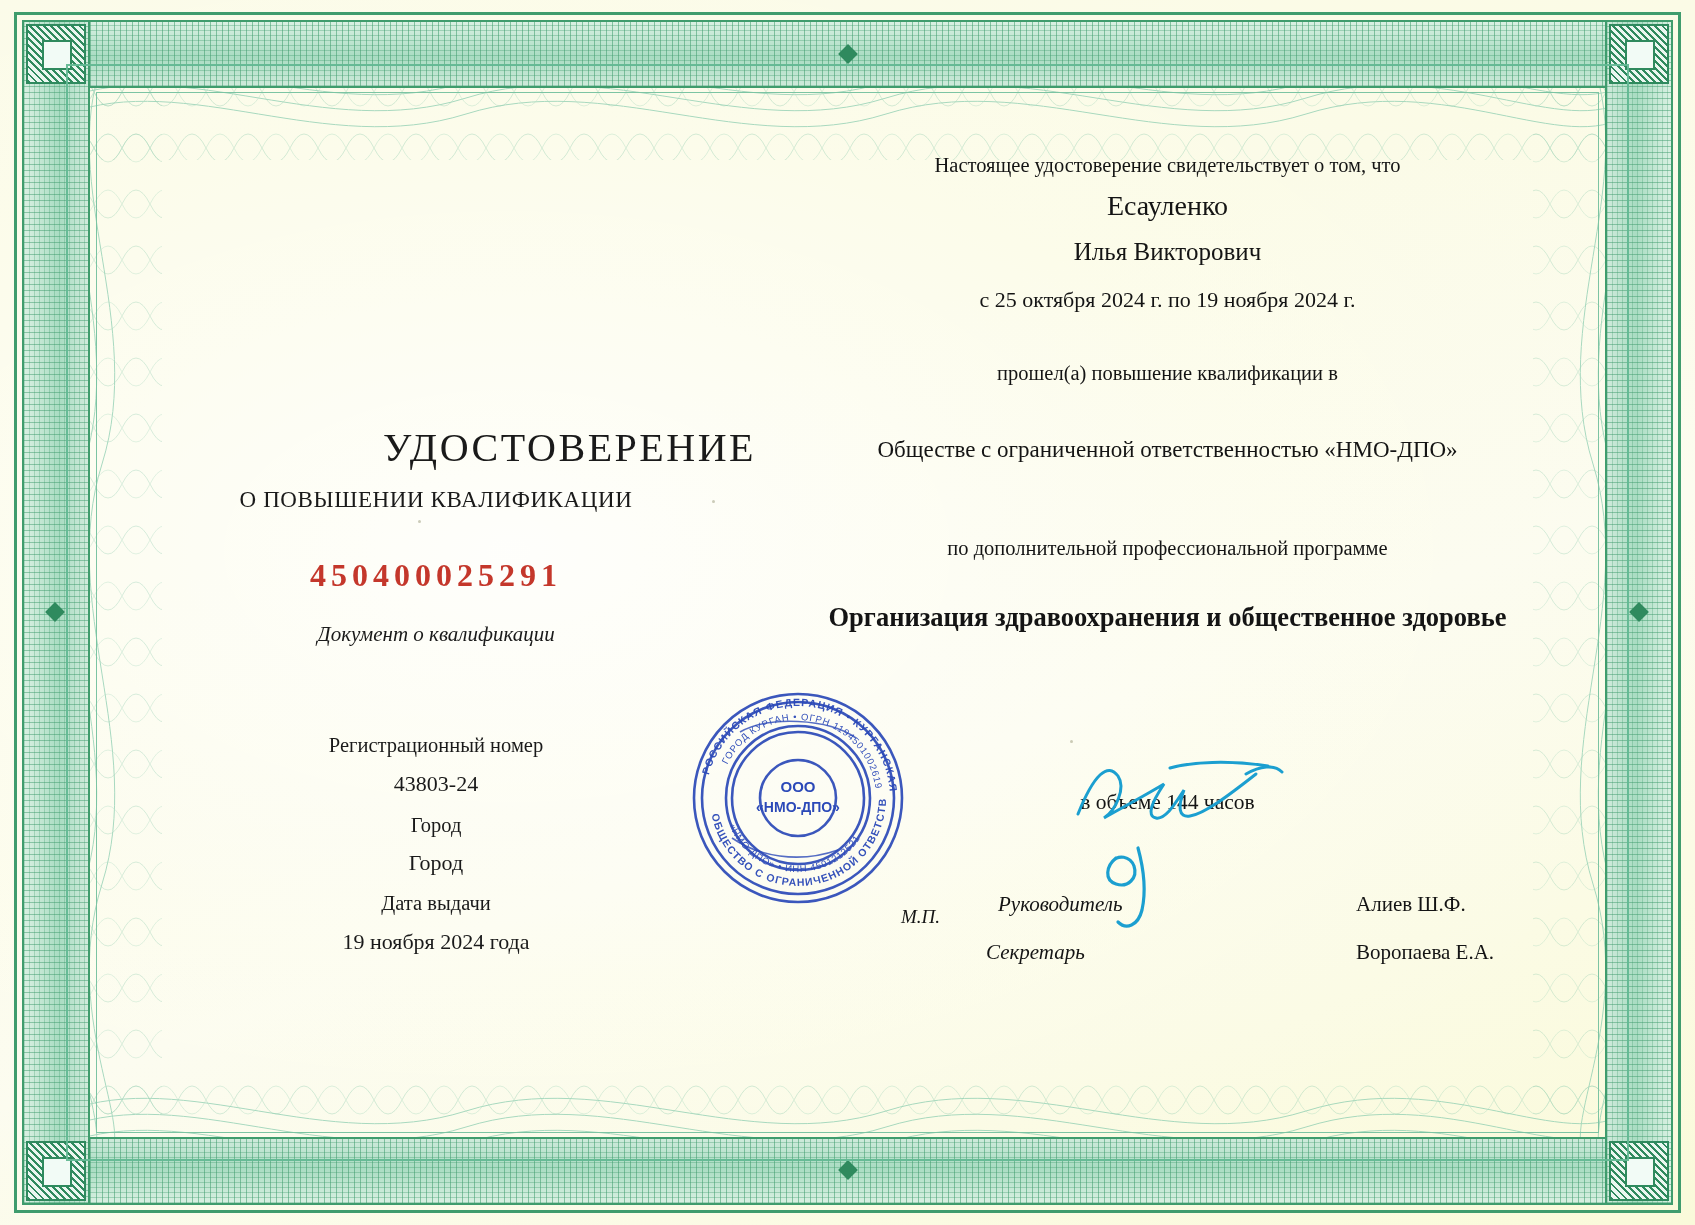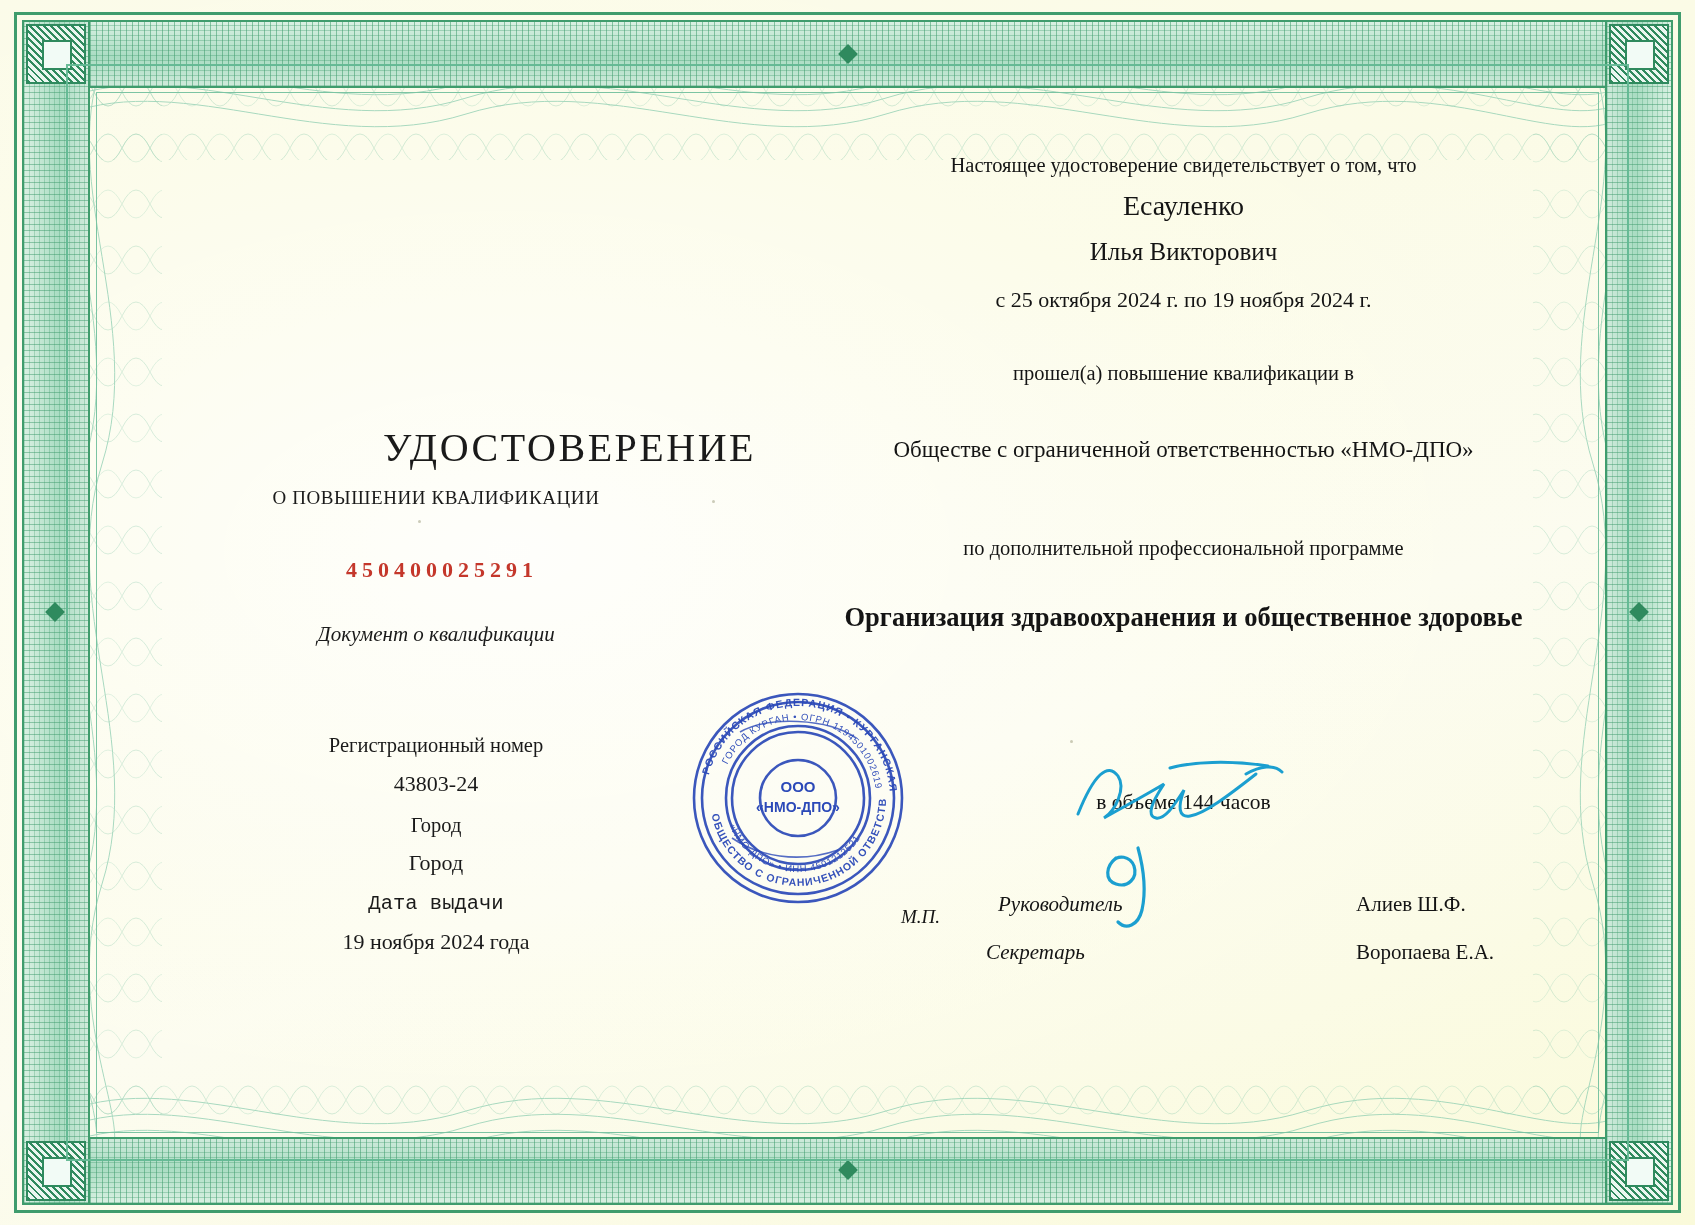--- a/index.html
+++ b/index.html
@@ -177,28 +177,28 @@
     width: 640px;
     font-size: 40px;
     letter-spacing: 2.5px;
     font-weight: 400;
     text-align: right;
   }
   .title-sub {
     position: absolute;
     left: 0; top: 395px;
     width: 640px;
-    font-size: 19px;
+    font-size: 23px;
     letter-spacing: 0.6px;
   }
   .serial {
     position: absolute;
-    left: 6px; top: 465px;
-    width: 640px;
-    font-size: 22px;
+    left: 0; top: 465px;
+    width: 640px;
+    font-size: 32px;
     letter-spacing: 5px;
     color: #c4372b;
     font-family: "Liberation Serif", serif;
     font-weight: 600;
   }
   .doc-kind {
     position: absolute;
     left: 0; top: 530px;
     width: 640px;
     font-size: 21px;
@@ -226,42 +226,41 @@
     position: absolute;
     left: 0; top: 758px;
     width: 640px;
     font-size: 22px;
   }
   .date-label {
     position: absolute;
     left: 0; top: 800px;
     width: 640px;
     font-size: 20.5px;
-    font-family: Liberation Mono, monospace;
   }
   .date-value {
     position: absolute;
     left: 0; top: 837px;
     width: 640px;
     font-size: 22px;
   }
 
   
   .right-col {
     position: absolute;
     left: 640px;
     top: 0;
     width: 863px;
     text-align: center;
     color: #141414;
   }
   .r-line {
     position: absolute;
     width: 863px;
-    left: 16px;
+    left: 0;
   }
   .r-intro { top: 62px; font-size: 20.5px; }
   .r-surname { top: 98px; font-size: 28px; }
   .r-patronymic { top: 146px; font-size: 25px; }
   .r-period { top: 195px; font-size: 22px; }
   .r-passed { top: 270px; font-size: 20.5px; }
   .r-org { top: 345px; font-size: 23px; }
   .r-prog-label { top: 445px; font-size: 20.5px; }
   .r-prog-name { top: 510px; font-size: 26.5px; font-weight: bold; }
   .r-hours { top: 698px; font-size: 21.5px; }

